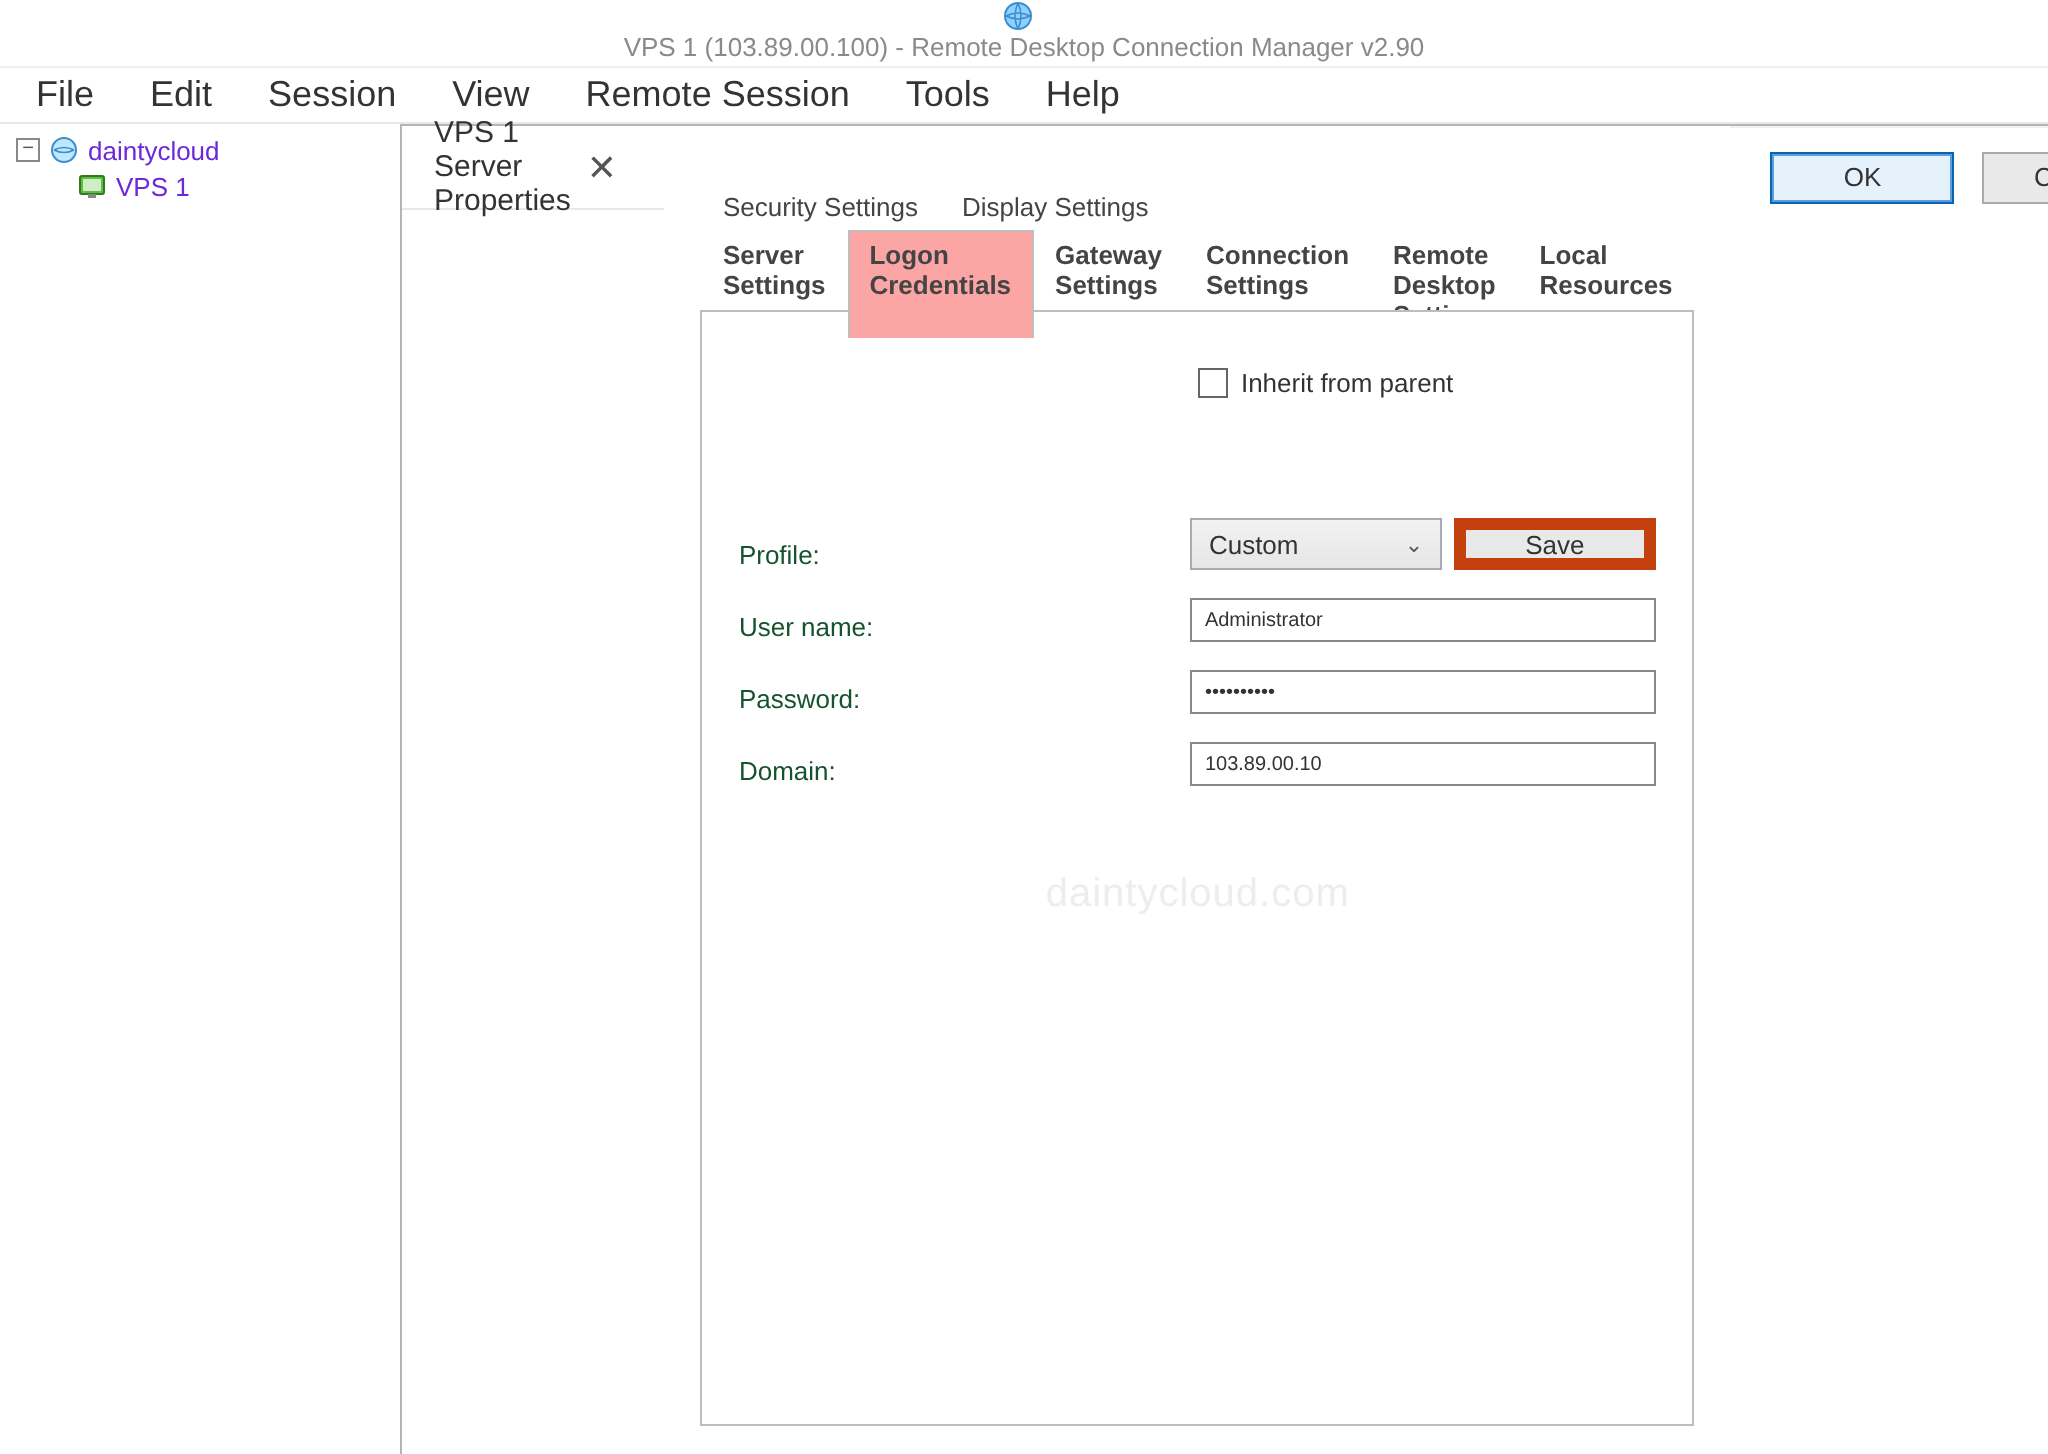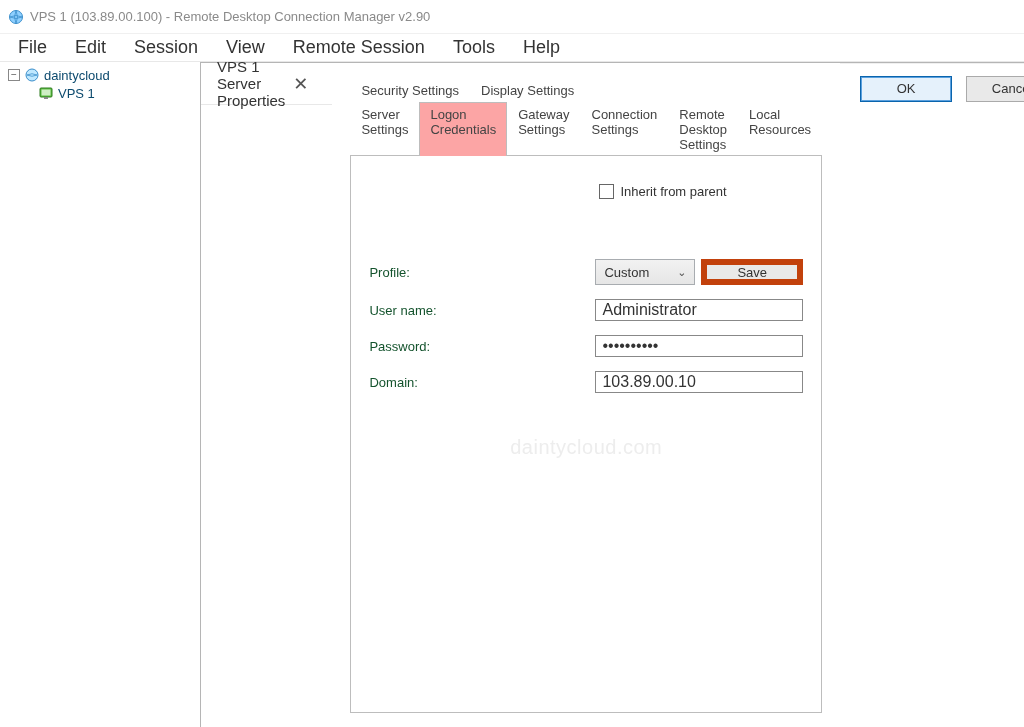--- a/index.html
+++ b/index.html
@@ -18,20 +18,21 @@
   
   .titlebar {
     height: 34px;
     background: #fff;
     display: flex;
     align-items: center;
     padding: 0 8px;
     color: #8a8a8a;
     font-size: 13px;
     border-bottom: 1px solid #f0f0f0;
+    flex-direction: column;
   }
   .titlebar .app-icon {
     width: 16px; height: 16px;
     margin-right: 6px;
     display: inline-flex; align-items: center; justify-content: center;
   }
 
   
   .menubar {
     height: 28px;
@@ -80,21 +81,21 @@
     font-size: 10px; line-height: 1;
     margin-right: 4px;
     color: #555;
   }
   .tree-icon {
     width: 16px; height: 16px;
     margin-right: 4px;
     display: inline-flex;
     align-items: center; justify-content: center;
   }
-  .tree-label { color: #0c4a6e; }
+  .tree-label { color: #6d28d9; }
 
   
   .dialog {
     flex: 1;
     border-top: 1px solid #b5b5b5;
     border-left: 1px solid #b5b5b5;
     background: #fff;
     display: flex;
     flex-direction: row;
     position: relative;
@@ -135,21 +136,21 @@
     color: #444;
   }
   .tab {
     padding: 4px 10px;
     border: 1px solid transparent;
     border-bottom: none;
     cursor: default;
     margin-right: 0;
     background: transparent;
     position: relative;
-    top: 1px;
+    top: 14px;
   }
   .tab.active {
     border-color: #bdbdbd;
     background: #fca5a5;
     z-index: 2;
   }
   .tab-row { display: flex; flex-wrap: nowrap; }
   .tab-row.first { order: 0; }
   .tab-row.second { order: 1; }
 
@@ -157,21 +158,21 @@
     border: 1px solid #bdbdbd;
     flex: 1;
     padding: 28px 18px 18px 18px;
     position: relative;
     background: #fff;
   }
 
   
   .form-row {
     display: flex;
-    align-items: center;
+    align-items: flex-end;
     margin-bottom: 14px;
   }
   .form-row.first-checkbox {
     margin-left: 230px;
     margin-bottom: 60px;
   }
   .form-label {
     width: 226px;
     font-size: 13px;
     color: #14532d;
@@ -217,21 +218,21 @@
     justify-content: center;
     margin-left: 6px;
     cursor: default;
     min-width: 100px;
   }
   .text-input {
     flex: 1;
     height: 22px;
     border: 1px solid #888;
     padding: 0 6px;
-    font-size: 16px;
+    font-size: 10px;
     background: #fff;
     display: flex;
     align-items: center;
   }
 
   .watermark {
     position: absolute;
     top: 280px;
     left: 50%;
     transform: translateX(-50%);
@@ -323,21 +324,21 @@
       <span class="dialog-close">✕</span>
     </div>
 
     <div class="dialog-body">
 
       <div class="tabs">
         <div class="tab-row first">
           <div class="tab">Security Settings</div>
           <div class="tab">Display Settings</div>
         </div>
-        <div class="tab-row second" style="width:100%;">
+        <div class="tab-row second" style="width:100%;font-weight:bold;">
           <div class="tab">Server Settings</div>
           <div class="tab active">Logon Credentials</div>
           <div class="tab">Gateway Settings</div>
           <div class="tab">Connection Settings</div>
           <div class="tab">Remote Desktop Settings</div>
           <div class="tab">Local Resources</div>
         </div>
       </div>
 
       <div class="tab-panel">

